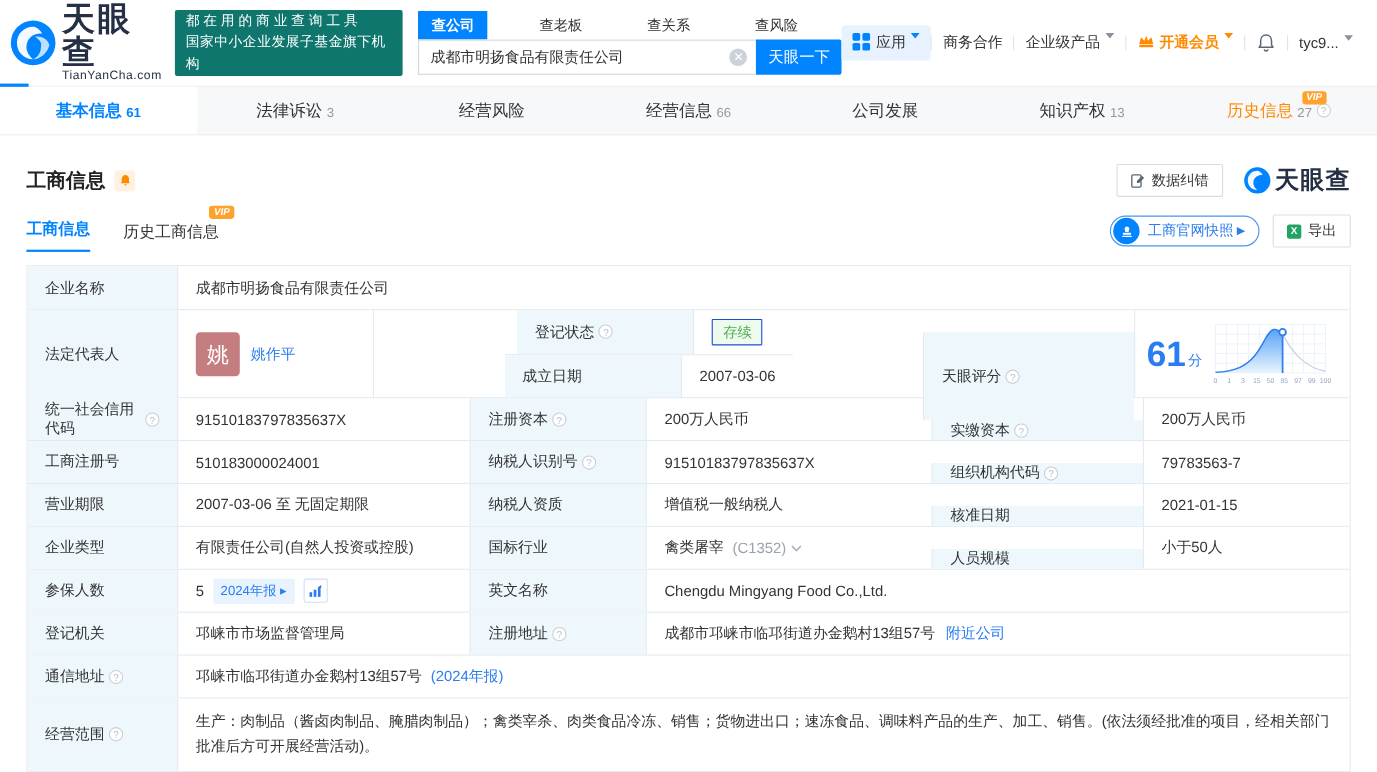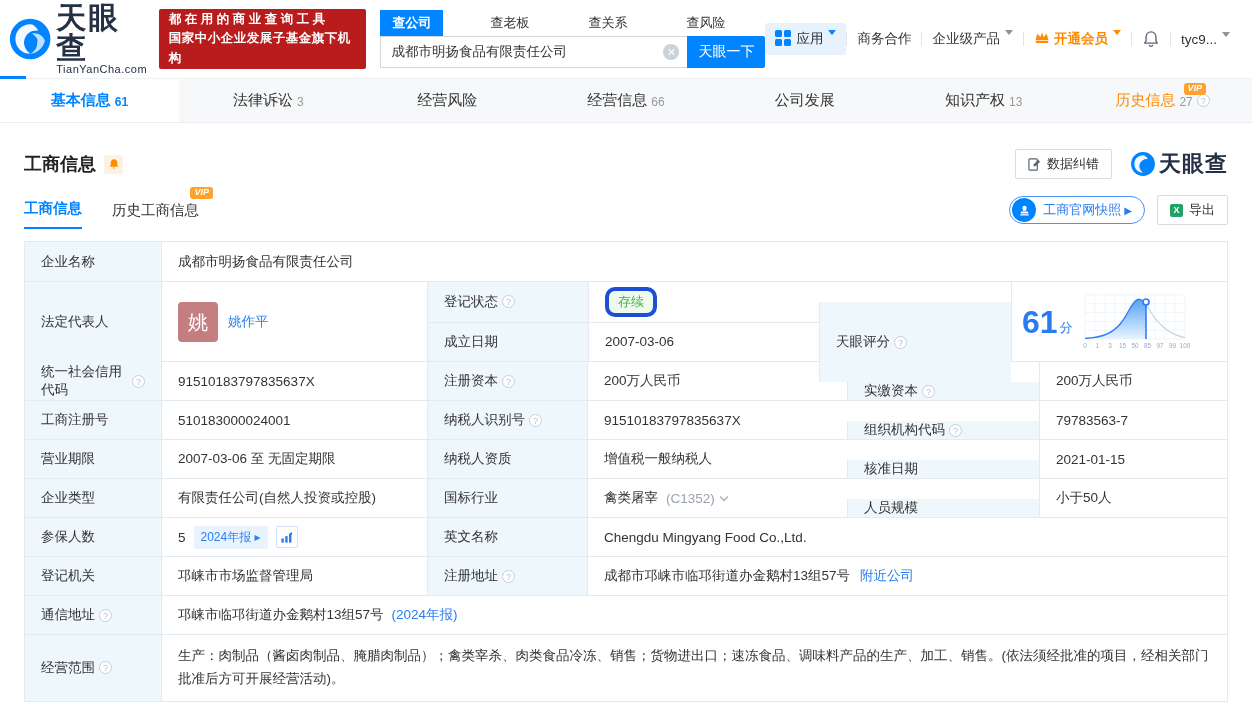--- a/index.html
+++ b/index.html
@@ -6,22 +6,22 @@
   html,body { width:1252px; height:702px; overflow:hidden; background:#fff;
     font-family:"Liberation Sans","DejaVu Sans",sans-serif; color:#333; }
 
   
   .header { height:78px; display:flex; align-items:center; padding:0 12px 0 8px; background:#fff; }
   .logo-wrap { display:flex; align-items:center; }
   .logo-swirl { width:46px; height:46px; }
   .logo-txt { margin-left:4px; }
   .logo-title { font-size:30px; font-weight:bold; color:#253044; letter-spacing:2px; line-height:30px;}
   .logo-domain { font-size:11px; color:#253044; letter-spacing:.5px; }
-  .slogan { margin-left:10px; background:#b91c1c; color:#fff; padding:1px 10px; border-radius:2px;
-    font-size:12.5px; line-height:1.55; font-weight:bold; }
+  .slogan { margin-left:10px; background:#0f766e; color:#fff; padding:1px 10px; border-radius:2px;
+    font-size:12.5px; line-height:1.55; font-weight:normal; }
   .slogan div:first-child { letter-spacing:3.5px; }
   .slogan div:last-child { letter-spacing:0.5px; }
 
   .search-block { margin-left:14px; width:400px; }
   .search-tabs { display:flex; font-size:13px;gap:35px; }
   .search-tab { padding:4px 12px; cursor:pointer; color:#333; }
   .search-tab.active { background:#0084ff; color:#fff; font-weight:bold; }
   .search-row { display:flex; height:32px; }
   .search-input-wrap { position:relative; flex:1; }
   .search-input { width:100%; height:32px; border:1px solid #d4d7dc; border-right:none;
@@ -93,28 +93,28 @@
   .t-row { display:flex; border-top:1px solid #e4eaf1; min-height:39px; }
   .t-row:first-child { border-top:none; }
   .cell { display:flex; align-items:center; padding:0 16px; border-left:1px solid #e4eaf1; }
   .cell:first-child { border-left:none; }
   .lbl { background:#eef7fc; color:#333; flex:none; }
   .w-l1 { width:136px; } .w-v1 { width:266px; } .w-l2 { width:160px; }
   .w-v2 { width:260px; } .w-l3 { width:192px;margin-top:20px; } .w-v3 { flex:1; }
   .grow { flex:1; }
   .link { color:#2a7df0; cursor:pointer; text-decoration:none; }
   .tall { height:80px; }
-  .mid-stack { width:392px; flex:none; display:flex; flex-direction:column; border-left:1px solid #e4eaf1; }
+  .mid-stack { width:500px; flex:none; display:flex; flex-direction:column; border-left:1px solid #e4eaf1;align-items:center; }
   .sub-row { display:flex; height:40px; }
   .sub-row + .sub-row { border-top:1px solid #e4eaf1; }
   .sub-row .cell:first-child { border-left:none; }
   .avatar { width:40px; height:40px; border-radius:4px; background:#c57e80; color:#fff; font-size:20px;
     display:flex; align-items:center; justify-content:center; margin-right:10px; cursor:pointer; flex:none; }
-  .status-badge { border:4px solid #1d4ed8; background:#eefaee; color:#4fae4f; font-size:13px;
-    padding:2px 9px; border-radius:10px; }
+  .status-badge { border:1px solid #1d4ed8; background:#eefaee; color:#4fae4f; font-size:13px;
+    padding:2px 9px; border-radius:1px; }
   .score-num { font-size:32px; font-weight:bold; color:#2a7df0; line-height:1; }
   .score-unit { font-size:13px; color:#2a7df0; margin:12px 6px 0 2px; }
   .pill { background:#e8f3fe; color:#2a7df0; font-size:12px; padding:3px 7px; border-radius:2px;
     margin-left:8px; cursor:pointer; white-space:nowrap; }
   .ic-box { width:22px; height:22px; border:1px solid #cfe0f4; border-radius:2px; margin-left:8px;
     display:flex; align-items:center; justify-content:center; cursor:pointer; background:#fff; }
   .code-gray { color:#9aa3ae; margin-left:8px; }
   .chev-down { margin-left:4px; }
   .scope-cell { align-items:flex-start; padding:10px 16px; line-height:1.7; }
   .scope-row { min-height:62px; }

